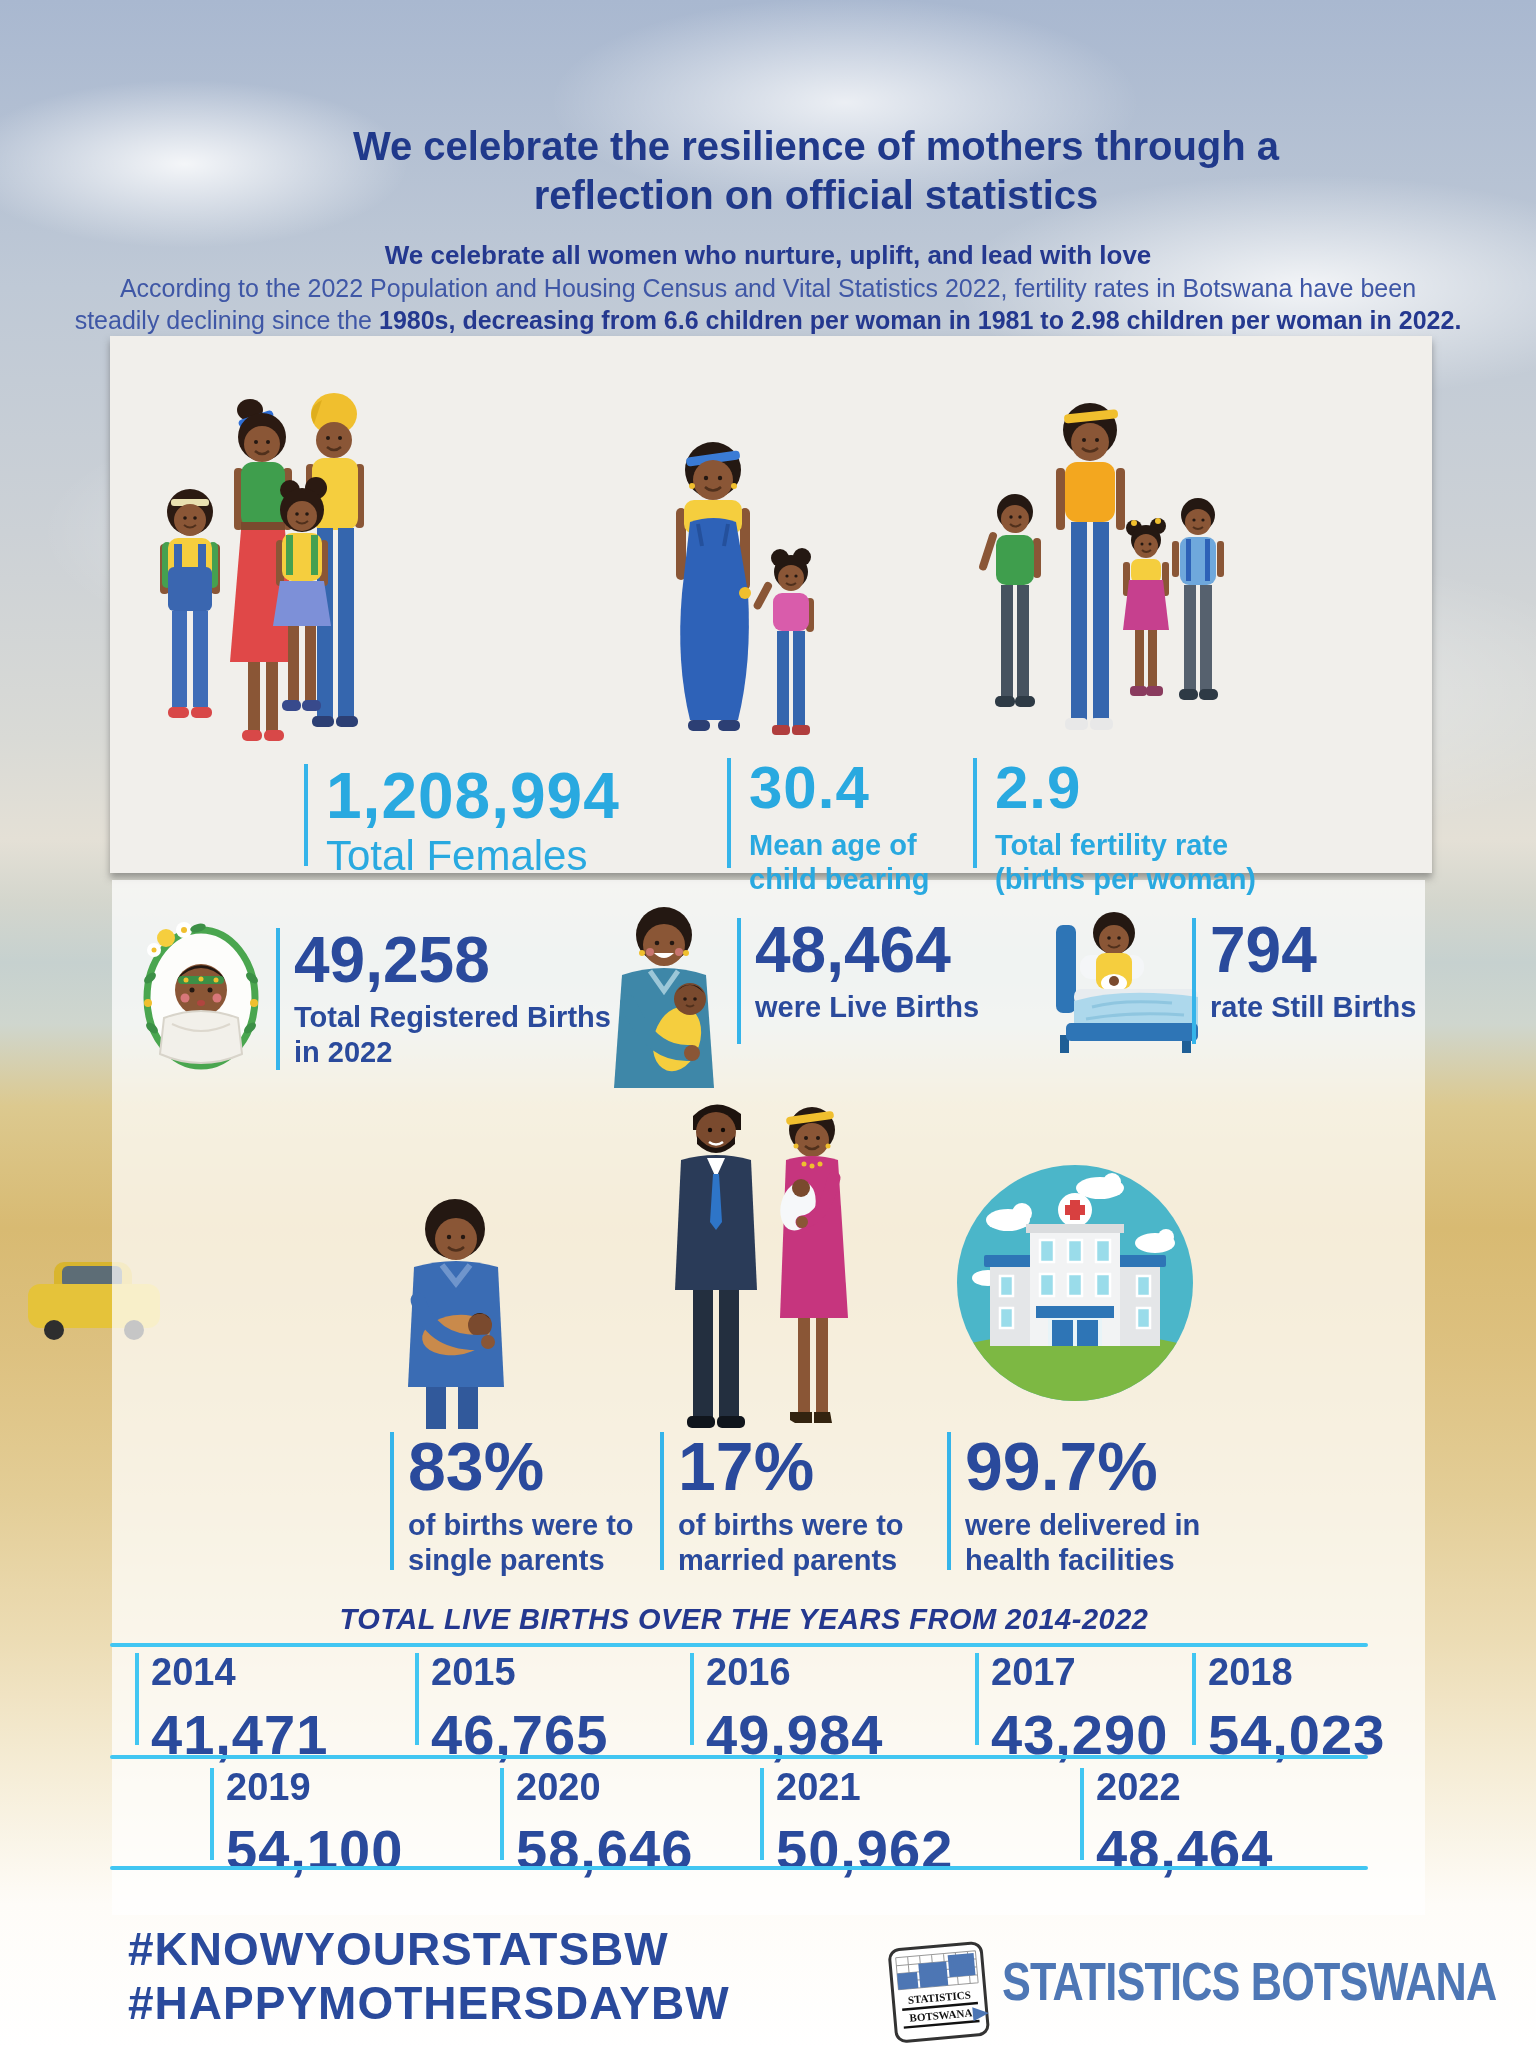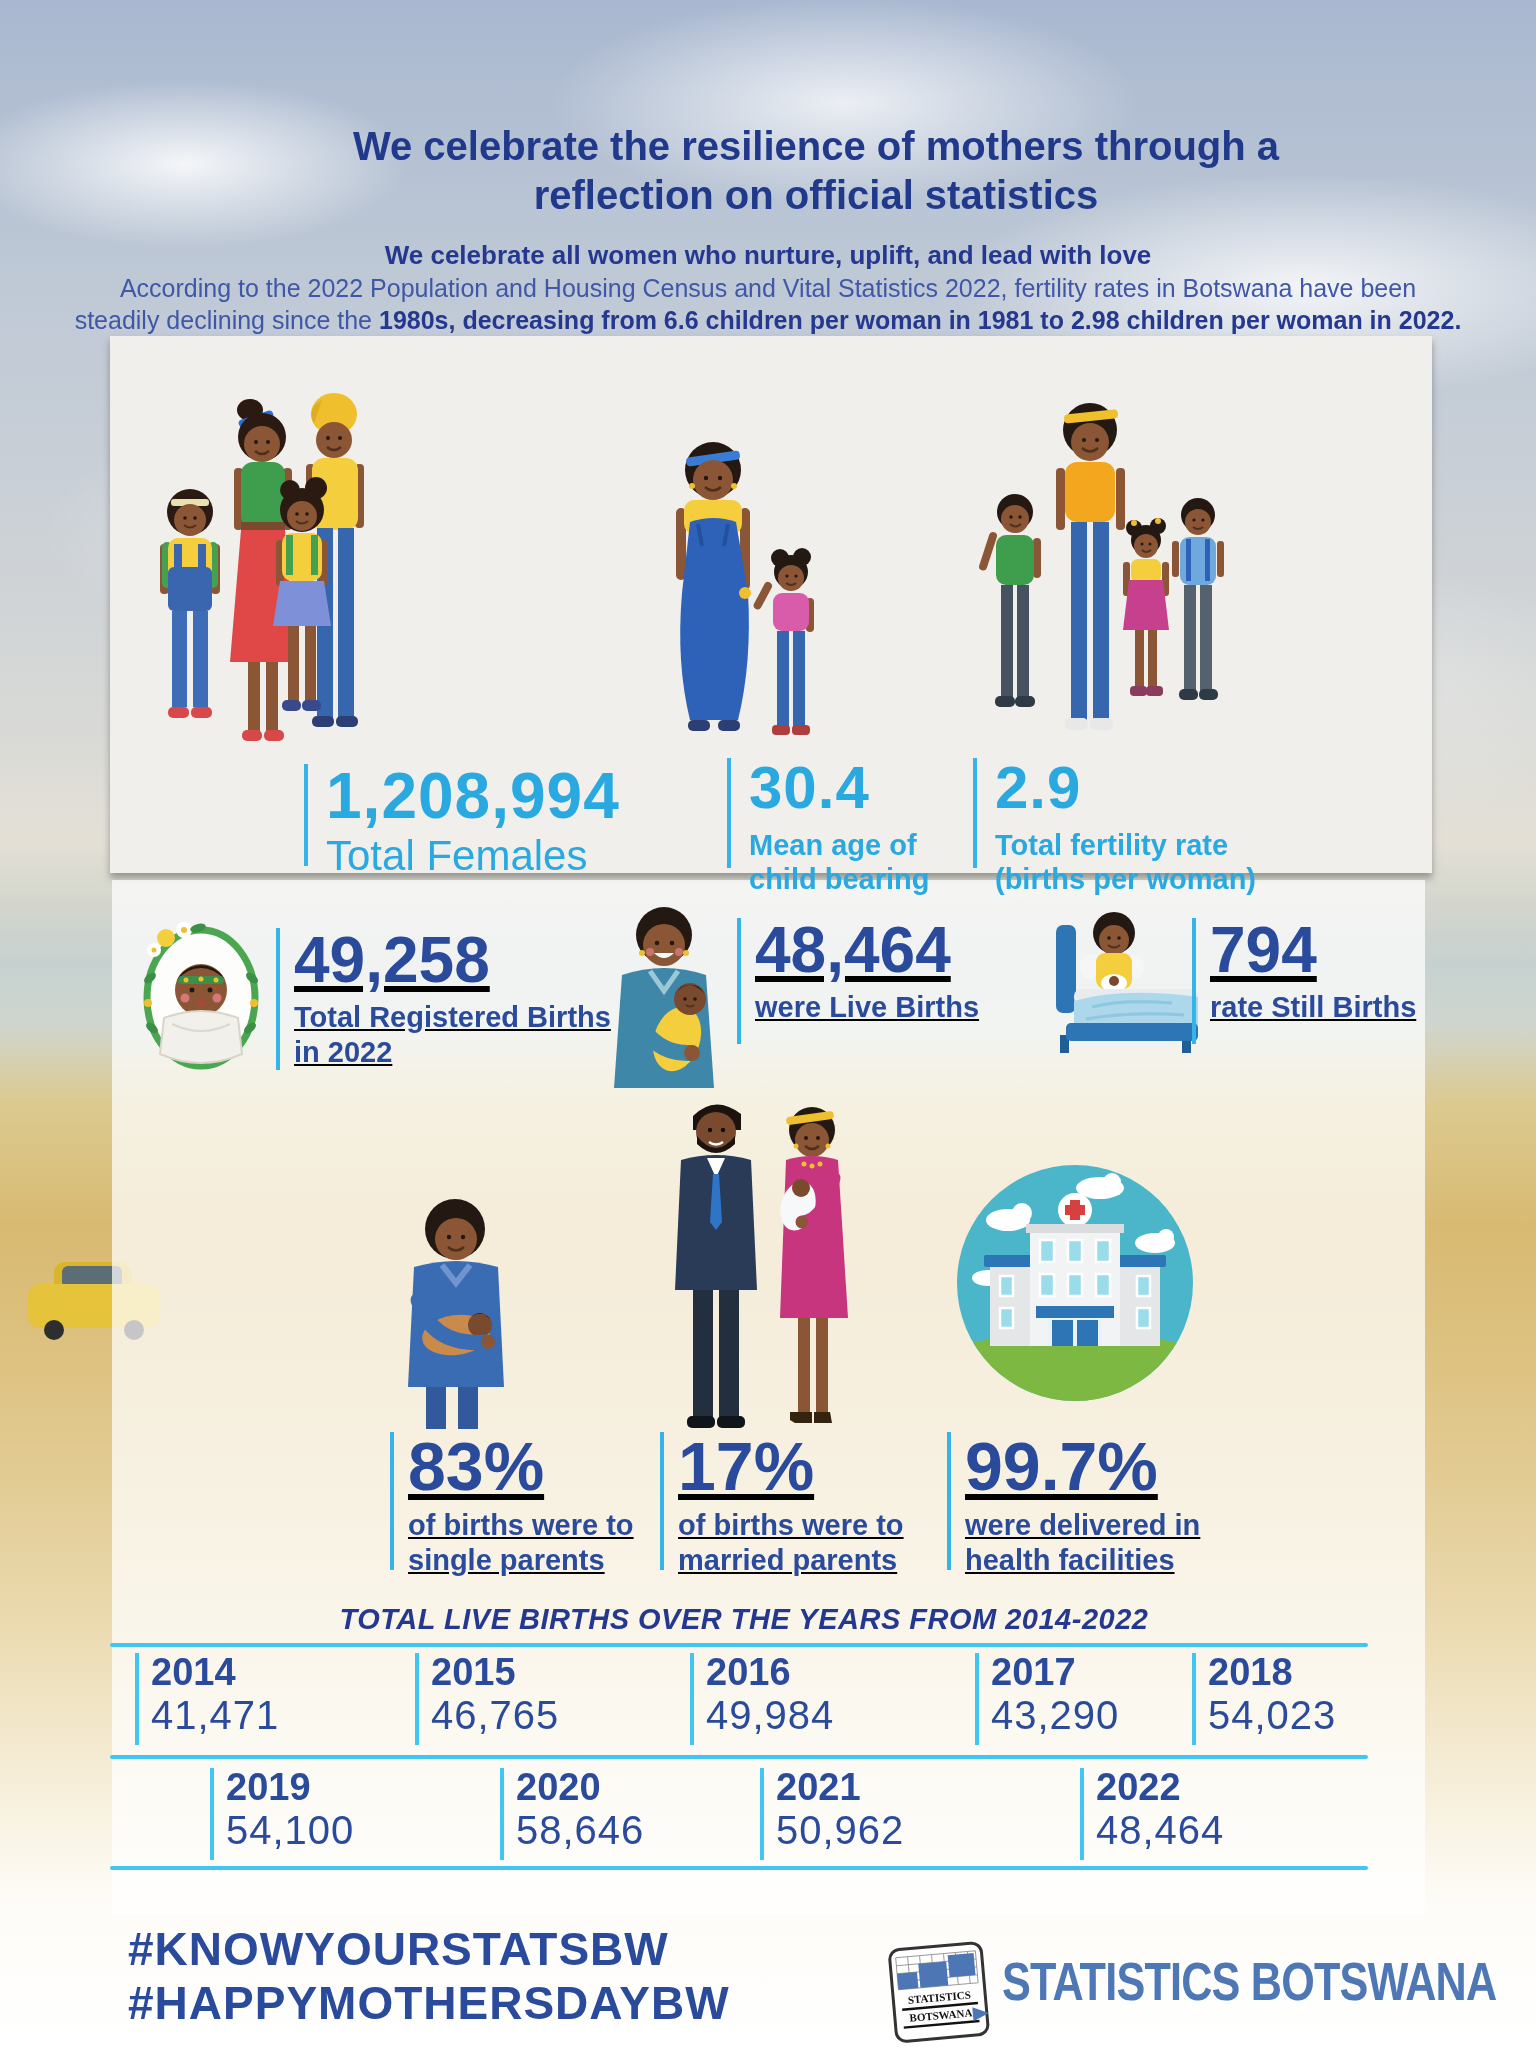--- a/index.html
+++ b/index.html
@@ -41,32 +41,32 @@
           box-shadow:0 5px 7px rgba(80,80,80,.5);}
   .panel2{left:112px;top:880px;width:1313px;height:1035px;background:rgba(255,255,255,.73);z-index:2;}
 
   
   .p1col{z-index:3;border-left:4px solid #35b4ea;padding-left:18px;}
   .p1value{font-size:64px;font-weight:bold;color:#29a9e0;letter-spacing:1px;line-height:1;}
   .p1label{font-size:42px;color:#29a9e0;line-height:1.05;margin-top:6px;}
   .p1label.small{font-size:29px;font-weight:bold;white-space:pre-line;line-height:1.18;margin-top:10px;}
 
   
-  .dcol{z-index:3;border-left:4px solid #35b4ea;padding-left:14px;text-decoration:underline;}
+  .dcol{z-index:3;border-left:4px solid #35b4ea;padding-left:14px;}
   .dvalue{font-size:62px;font-weight:bold;color:#2a4a9c;line-height:1;}
   .dlabel{font-size:29px;font-weight:bold;color:#2a4a9c;white-space:pre-line;line-height:1.2;margin-top:8px;}
   .pvalue{font-size:68px;font-weight:bold;color:#2a4a9c;line-height:1;}
 
   
   .tbltitle{left:0;top:1603px;width:1488px;text-align:center;z-index:3;
             font-size:29px;font-weight:bold;color:#24388f;letter-spacing:.5px;font-style:italic;}
   .tline{z-index:3;height:4px;background:#41c6f2;border-radius:2px;}
   .ycol{z-index:3;border-left:4px solid #41c6f2;padding-left:12px;}
   .year{font-size:38px;font-weight:bold;color:#2a4a9c;line-height:1;}
-  .ynum{font-size:40px;font-weight:normal;color:#2a4a9c;line-height:1;margin-top:4px;letter-spacing:1px;}
+  .ynum{font-size:56px;font-weight:bold;color:#2a4a9c;line-height:1;margin-top:16px;letter-spacing:1px;}
 
   
   .hashtags{left:128px;top:1922px;z-index:3;font-size:46px;font-weight:bold;color:#2a4a9c;
             line-height:1.18;letter-spacing:1px;}
   .brand{left:1002px;top:1950px;z-index:3;font-size:54px;font-weight:bold;color:#4e77b5;
          letter-spacing:-1px;transform:scaleX(.8);transform-origin:left center;white-space:nowrap;}
   svg{display:block;}
 </style>
 </head>
 <body>

